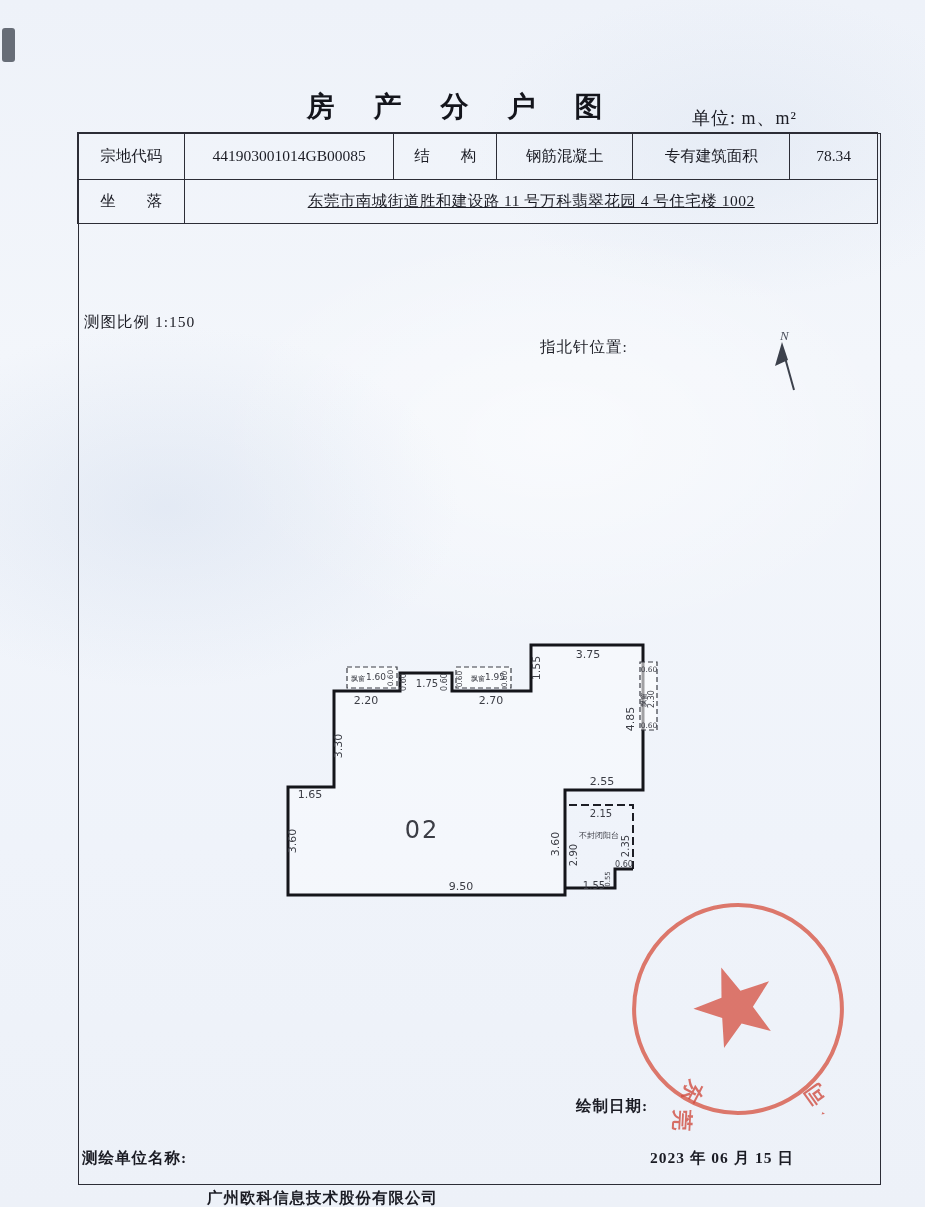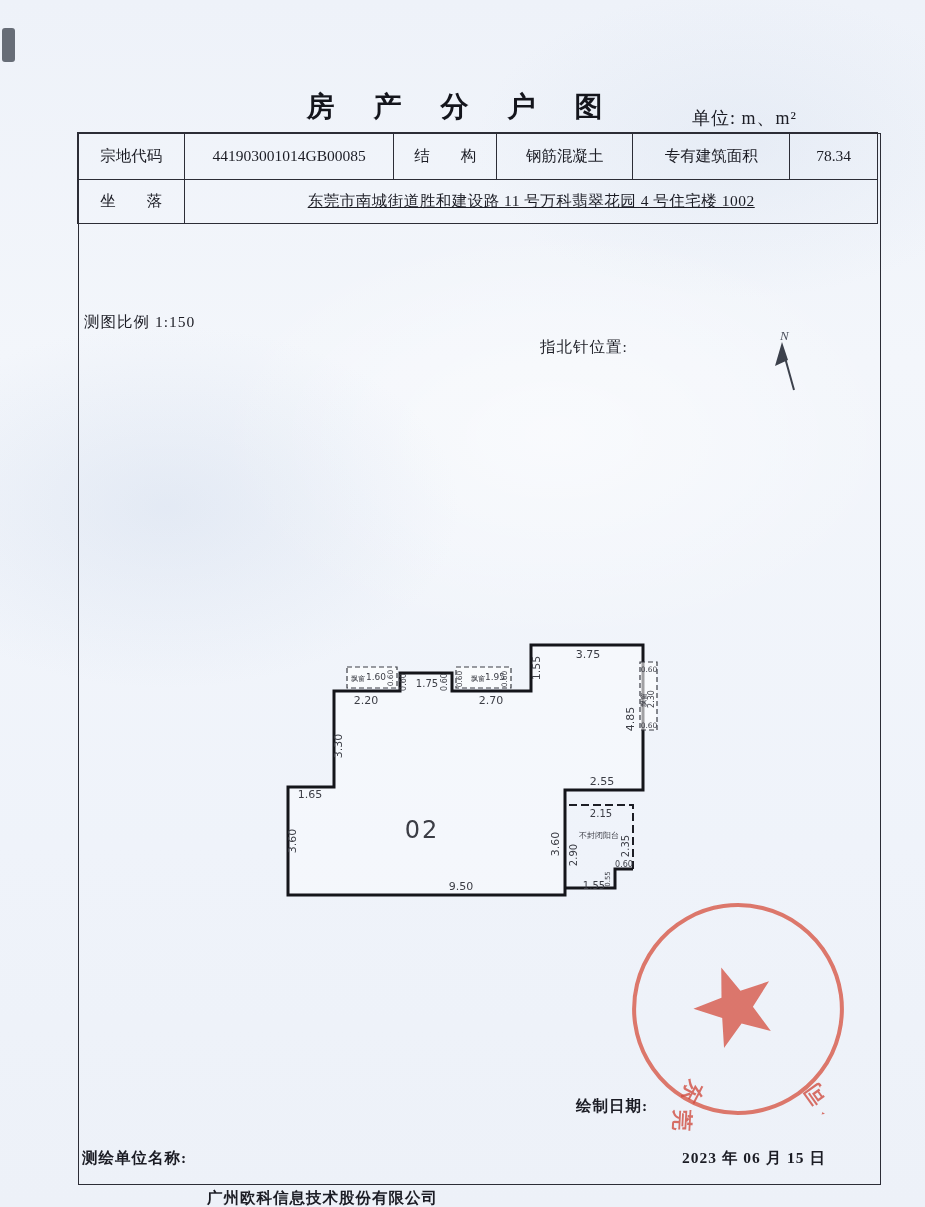--- a/index.html
+++ b/index.html
@@ -138,15 +138,15 @@
     <polygon points="113,71 123,99.2 152.9,100 129.2,118.3 137.7,147 113,130 88.3,147 96.8,118.3 73.1,100 103,99.2" transform="rotate(-12 113 113)" fill="rgba(210,62,44,0.78)"></polygon>
     <path id="sealPath" d="M 65 174.5 A 78 78 0 1 0 161 174.4" fill="none"></path>
     <text font-size="21" font-weight="bold" fill="rgba(205,55,40,0.8)" letter-spacing="12" font-family="Liberation Serif,serif">
       <textPath href="#sealPath" startOffset="6">东莞市轨道交通有限公司</textPath>
     </text>
   </svg>
 
   <div class="abs footer-label" style="left:82px; top:1148px;">测绘单位名称:</div>
   <div class="abs footer-label" style="left:207px; top:1148px;margin-top:40px;">广州欧科信息技术股份有限公司</div>
   <div class="abs footer-label" style="left:576px; top:1096px;">绘制日期:</div>
-  <div class="abs footer-label" style="left:682px; top:1148px;">2023 年 06 月 15 日</div>
+  <div class="abs footer-label" style="left:650px; top:1148px;">2023 年 06 月 15 日</div>
 
 </div>
 
 </body></html>

